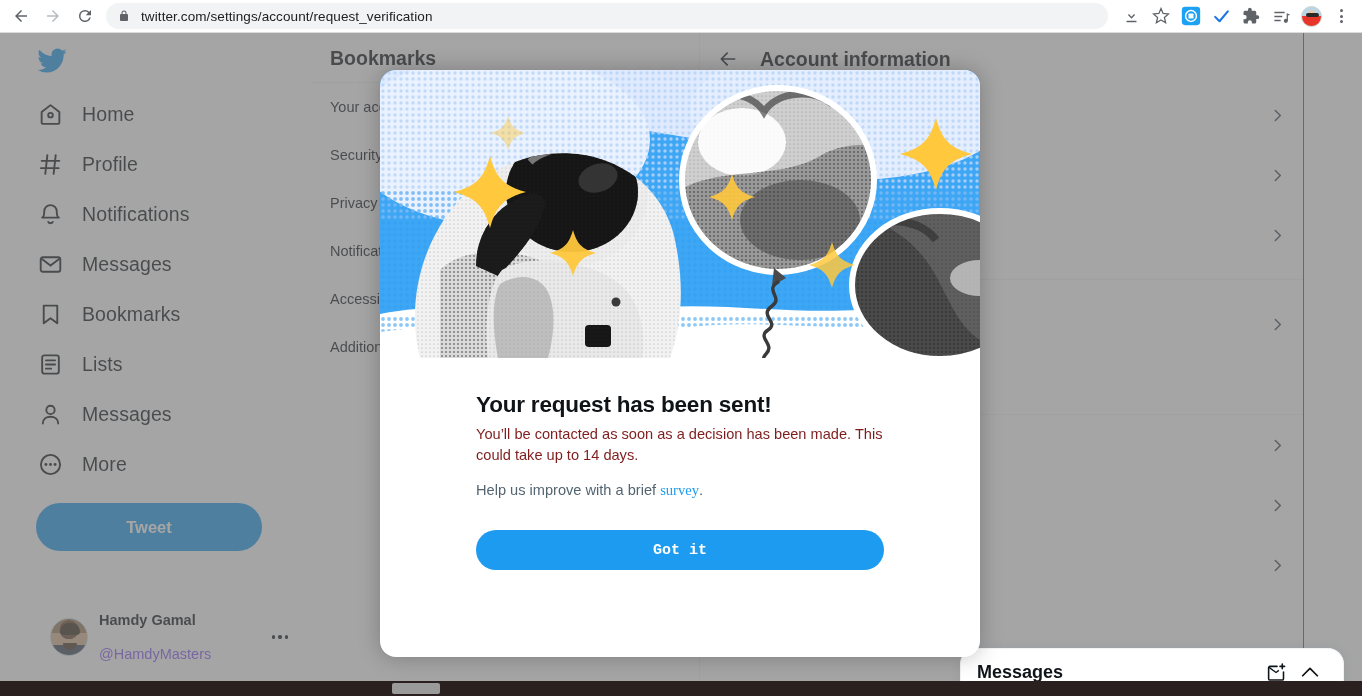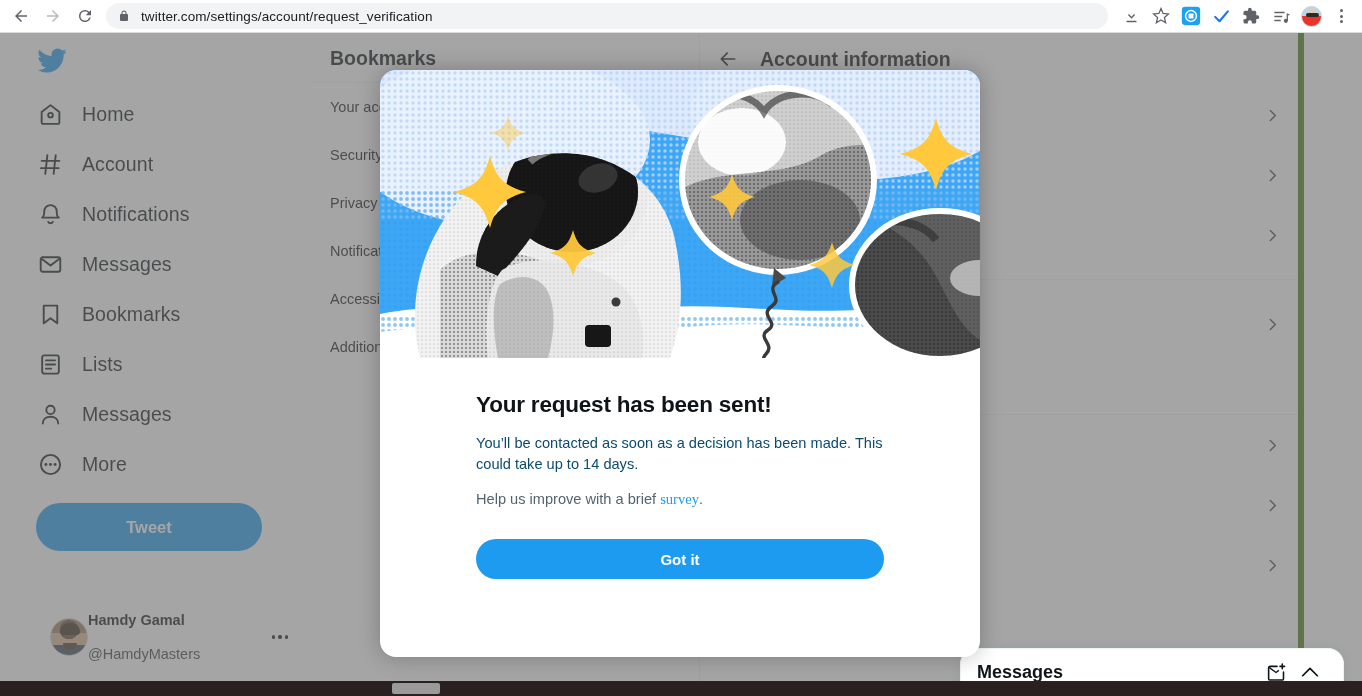--- a/index.html
+++ b/index.html
@@ -96,42 +96,42 @@
     width: 226px; height: 48px;
     background: #1d9bf0;
     border-radius: 24px;
     color: #fff; font-size: 16.5px; font-weight: bold;
     display: flex; align-items: center; justify-content: center;
     border: none; cursor: pointer;
   }
   .account-box {
     position: absolute; left: 50px; bottom: 16px;
     width: 244px; height: 56px;
-    display: flex; align-items: center; 
+    display: flex; align-items: center; gap: 11px;
     border-radius: 28px;
   }
   .acc-avatar {
     width: 38px; height: 38px; border-radius: 50%;
     background:
       radial-gradient(circle at 50% 30%, #6b4a32 0 30%, transparent 31%),
       linear-gradient(#9d7c5e 0 38%, #d8b48e 38% 72%, #3d4b5c 72% 100%);
     border: 1px solid #cfd9de;
     overflow: hidden; position: relative; flex: none;
   }
   .acc-avatar::before {
     content:""; position:absolute; left:9px; top:4px; width:20px; height:12px;
     background:#3a2a1c; border-radius: 10px 10px 4px 4px;
   }
   .acc-avatar::after {
     content:""; position:absolute; left:12px; top:24px; width:14px; height:7px;
     background:#4b3525; border-radius: 0 0 7px 7px;
   }
   .acc-names { flex: 1; line-height: 1.25; }
   .acc-name { font-size: 14.5px; font-weight: bold; color: #0f1419; }
-  .acc-handle { font-size: 14.5px; color: #404040; margin-top: 16px; }
+  .acc-handle { font-size: 14.5px; color: #8b5cf6; margin-top: 16px; }
   .dots-h { display: flex; gap: 3px; padding-right: 6px; }
   .dots-h i { width: 3.5px; height: 3.5px; border-radius: 50%; background: #0f1419; display: block; }
 
   
   .settings-col {
     position: absolute; left: 312px; top: 0;
     width: 388px; height: 648px;
     background: #ffffff;
     border-right: 1px solid #eff3f4;
   }
@@ -146,21 +146,21 @@
     padding: 0 18px;
     font-size: 14.5px; color: #0f1419;
     white-space: nowrap; overflow: hidden;
   }
 
   
   .detail-col {
     position: absolute; left: 700px; top: 0;
     width: 604px; height: 648px;
     background: #ffffff;
-    border-right: 6px solid #4d7c0f;
+    border-right: 1px solid #4d7c0f;
   }
   .detail-head {
     height: 52px; display: flex; align-items: center; gap: 22px;
     padding: 0 18px;
   }
   .back-arrow { width: 20px; height: 20px; display:flex; align-items:center; justify-content:center; }
   .detail-title { font-size: 19.5px; font-weight: bold; color: #0f1419; }
   .detail-row {
     height: 60px;
     display: flex; align-items: center; justify-content: space-between;
@@ -208,32 +208,32 @@
   }
   .modal-hero { position: relative; width: 600px; height: 288px; overflow: hidden;
     background: #3da6f5; }
   .modal-hero svg { display:block; width: 600px; height: 288px; }
   .modal-body { padding: 34px 84px 0 96px; }
   .modal-h1 {
     font-size: 22.5px; font-weight: bold; color: #0f1419;
     letter-spacing: -0.2px;
   }
   .modal-p {
-    margin-top: 15px;
-    font-size: 14.6px; color: #0c4a6e; line-height: 1.42;
+    margin-top: 6px;
+    font-size: 14.6px; color: #7f1d1d; line-height: 1.42;
   }
   .modal-p2 { margin-top: 17px; font-size: 14.6px; color: #536471; }
   .modal-link { color: #1d9bf0; text-decoration: none; font-family: Liberation Serif, serif; }
   .got-it {
     margin: 31px 0 0 0;
     width: 408px; height: 40px;
     background: #1d9bf0; color: #fff;
     border: none; border-radius: 20px;
     font-size: 15px; font-weight: bold;
-    font-family: Liberation Sans, sans-serif;
+    font-family: Liberation Mono, monospace;
     cursor: pointer;
   }
 
   
   .os-bar {
     position: absolute; left: 0; bottom: 0;
     width: 1362px; height: 15px;
     background: #2b2020;
     z-index: 200;
   }
@@ -340,21 +340,21 @@
             </svg>
         </span>
         <span class="lbl">Home</span>
       </div>
       <div class="nav-item">
         <span class="ico">
           <svg width="25" height="25" viewBox="0 0 24 24">
               <path d="M9 3 7 21M17 3l-2 18M3.5 8.5h17M2.8 15.5h17" fill="none" stroke="#0f1419" stroke-width="1.8" stroke-linecap="round"></path>
             </svg>
         </span>
-        <span class="lbl">Account</span>
+        <span class="lbl">Profile</span>
       </div>
       <div class="nav-item">
         <span class="ico">
           <svg width="25" height="25" viewBox="0 0 24 24">
               <path d="M12 3a6 6 0 0 0-6 6c0 5-2 6-2 6h16s-2-1-2-6a6 6 0 0 0-6-6z" fill="none" stroke="#0f1419" stroke-width="1.8" stroke-linejoin="round"></path>
               <path d="M9.5 18.5a2.6 2.6 0 0 0 5 0" fill="none" stroke="#0f1419" stroke-width="1.8"></path>
             </svg>
         </span>
         <span class="lbl">Notifications</span>
       </div>

